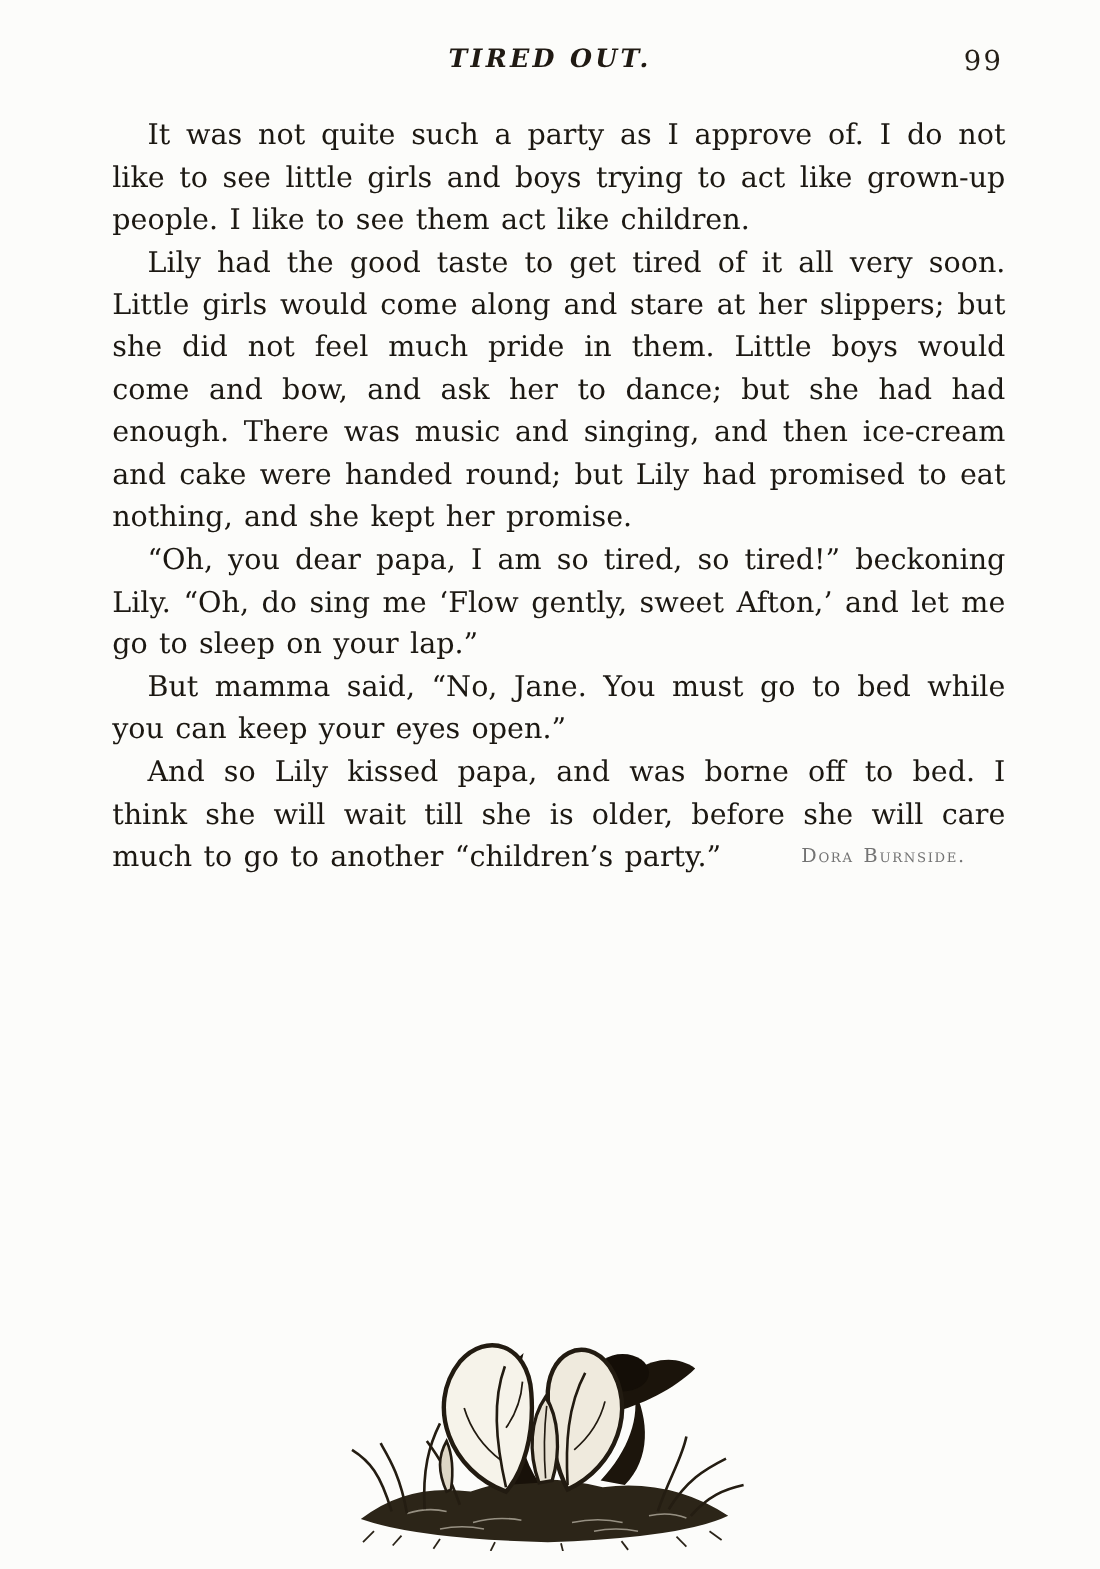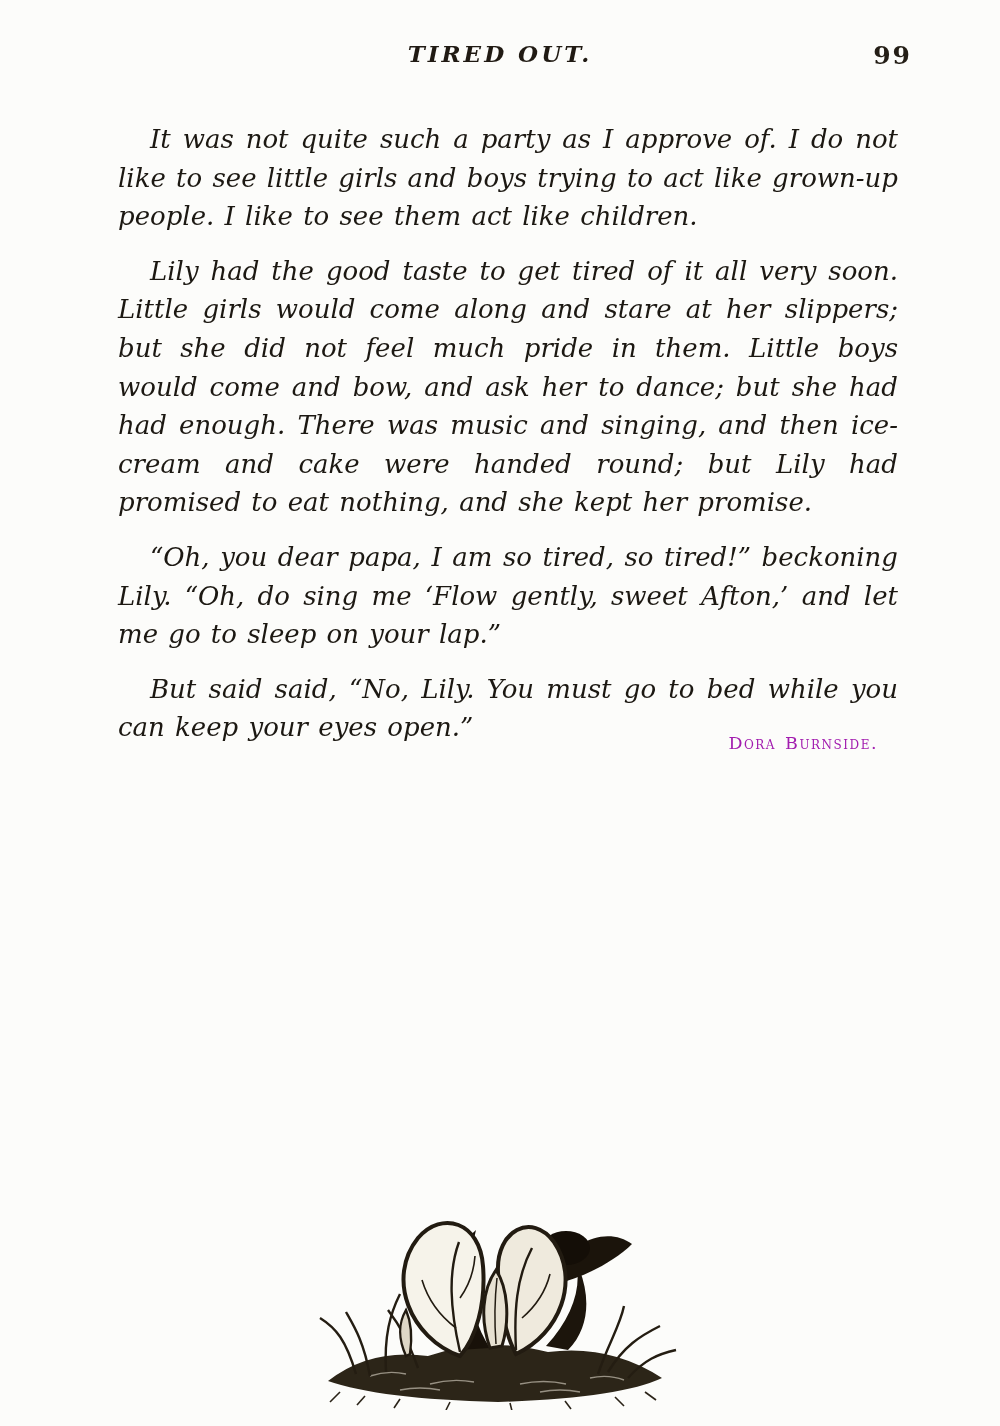--- a/index.html
+++ b/index.html
@@ -38,45 +38,43 @@
     color: #201a13;
   }
   .page-number {
     position: absolute;
     top: 1px;
     right: 88px;
     font-size: 25px;
     letter-spacing: 2px;
     font-style: normal;
     color: #241e16;
-    font-weight: bold;
   }
   .text-block {
     position: absolute;
     top: 104px;
     left: 102px;
     width: 812px;
     font-size: 26px;
     line-height: 38.6px;
     text-align: justify;
     word-spacing: 2px;
   }
   .body-par {
-    margin: 16px;
+    margin: 0;
     text-indent: 32px;
-    font-style: italic;
   }
   .signature {
     text-align: right;
     padding-right: 36px;
     margin-top: -38.6px;
     font-size: 17.5px;
     font-variant: small-caps;
     letter-spacing: 1.5px;
-    color: #a21caf;
+    color: #737373;
   }
   .illustration-wrap {
     position: absolute;
     top: 1178px;
     left: 0;
     width: 100%;
     display: flex;
     justify-content: center;
   }
 </style>
@@ -87,21 +85,22 @@
 
   <div class="header">
     <span class="running-title">TIRED OUT.</span>
     <span class="page-number">99</span>
   </div>
 
   <div class="text-block">
     <p class="body-par">It was not quite such a party as I approve of.  I do not like to see little girls and boys trying to act like grown-up people.  I like to see them act like children.</p>
     <p class="body-par">Lily had the good taste to get tired of it all very soon. Little girls would come along and stare at her slippers; but she did not feel much pride in them.  Little boys would come and bow, and ask her to dance; but she had had enough.  There was music and singing, and then ice-cream and cake were handed round; but Lily had promised to eat nothing, and she kept her promise.</p>
     <p class="body-par">“Oh, you dear papa, I am so tired, so tired!” beckoning Lily.  “Oh, do sing me ‘Flow gently, sweet Afton,’ and let me go to sleep on your lap.”</p>
-    <p class="body-par">But said said, “No, Lily.  You must go to bed while you can keep your eyes open.”</p>
+    <p class="body-par">But mamma said, “No, Jane.  You must go to bed while you can keep your eyes open.”</p>
+    <p class="body-par">And so Lily kissed papa, and was borne off to bed.  I think she will wait till she is older, before she will care much to go to another “children’s party.”</p>
     <div class="signature">Dora Burnside.</div>
   </div>
 
   <div class="illustration-wrap">
     <svg width="380" height="232" viewBox="0 0 380 232" role="img" aria-label="engraved plant vignette">
 
       <g stroke="#2a2318" stroke-width="1.6" fill="none">
         <path d="M30,214 l-10,10"></path>
         <path d="M55,218 l-8,9"></path>
         <path d="M90,221 l-6,9"></path>

